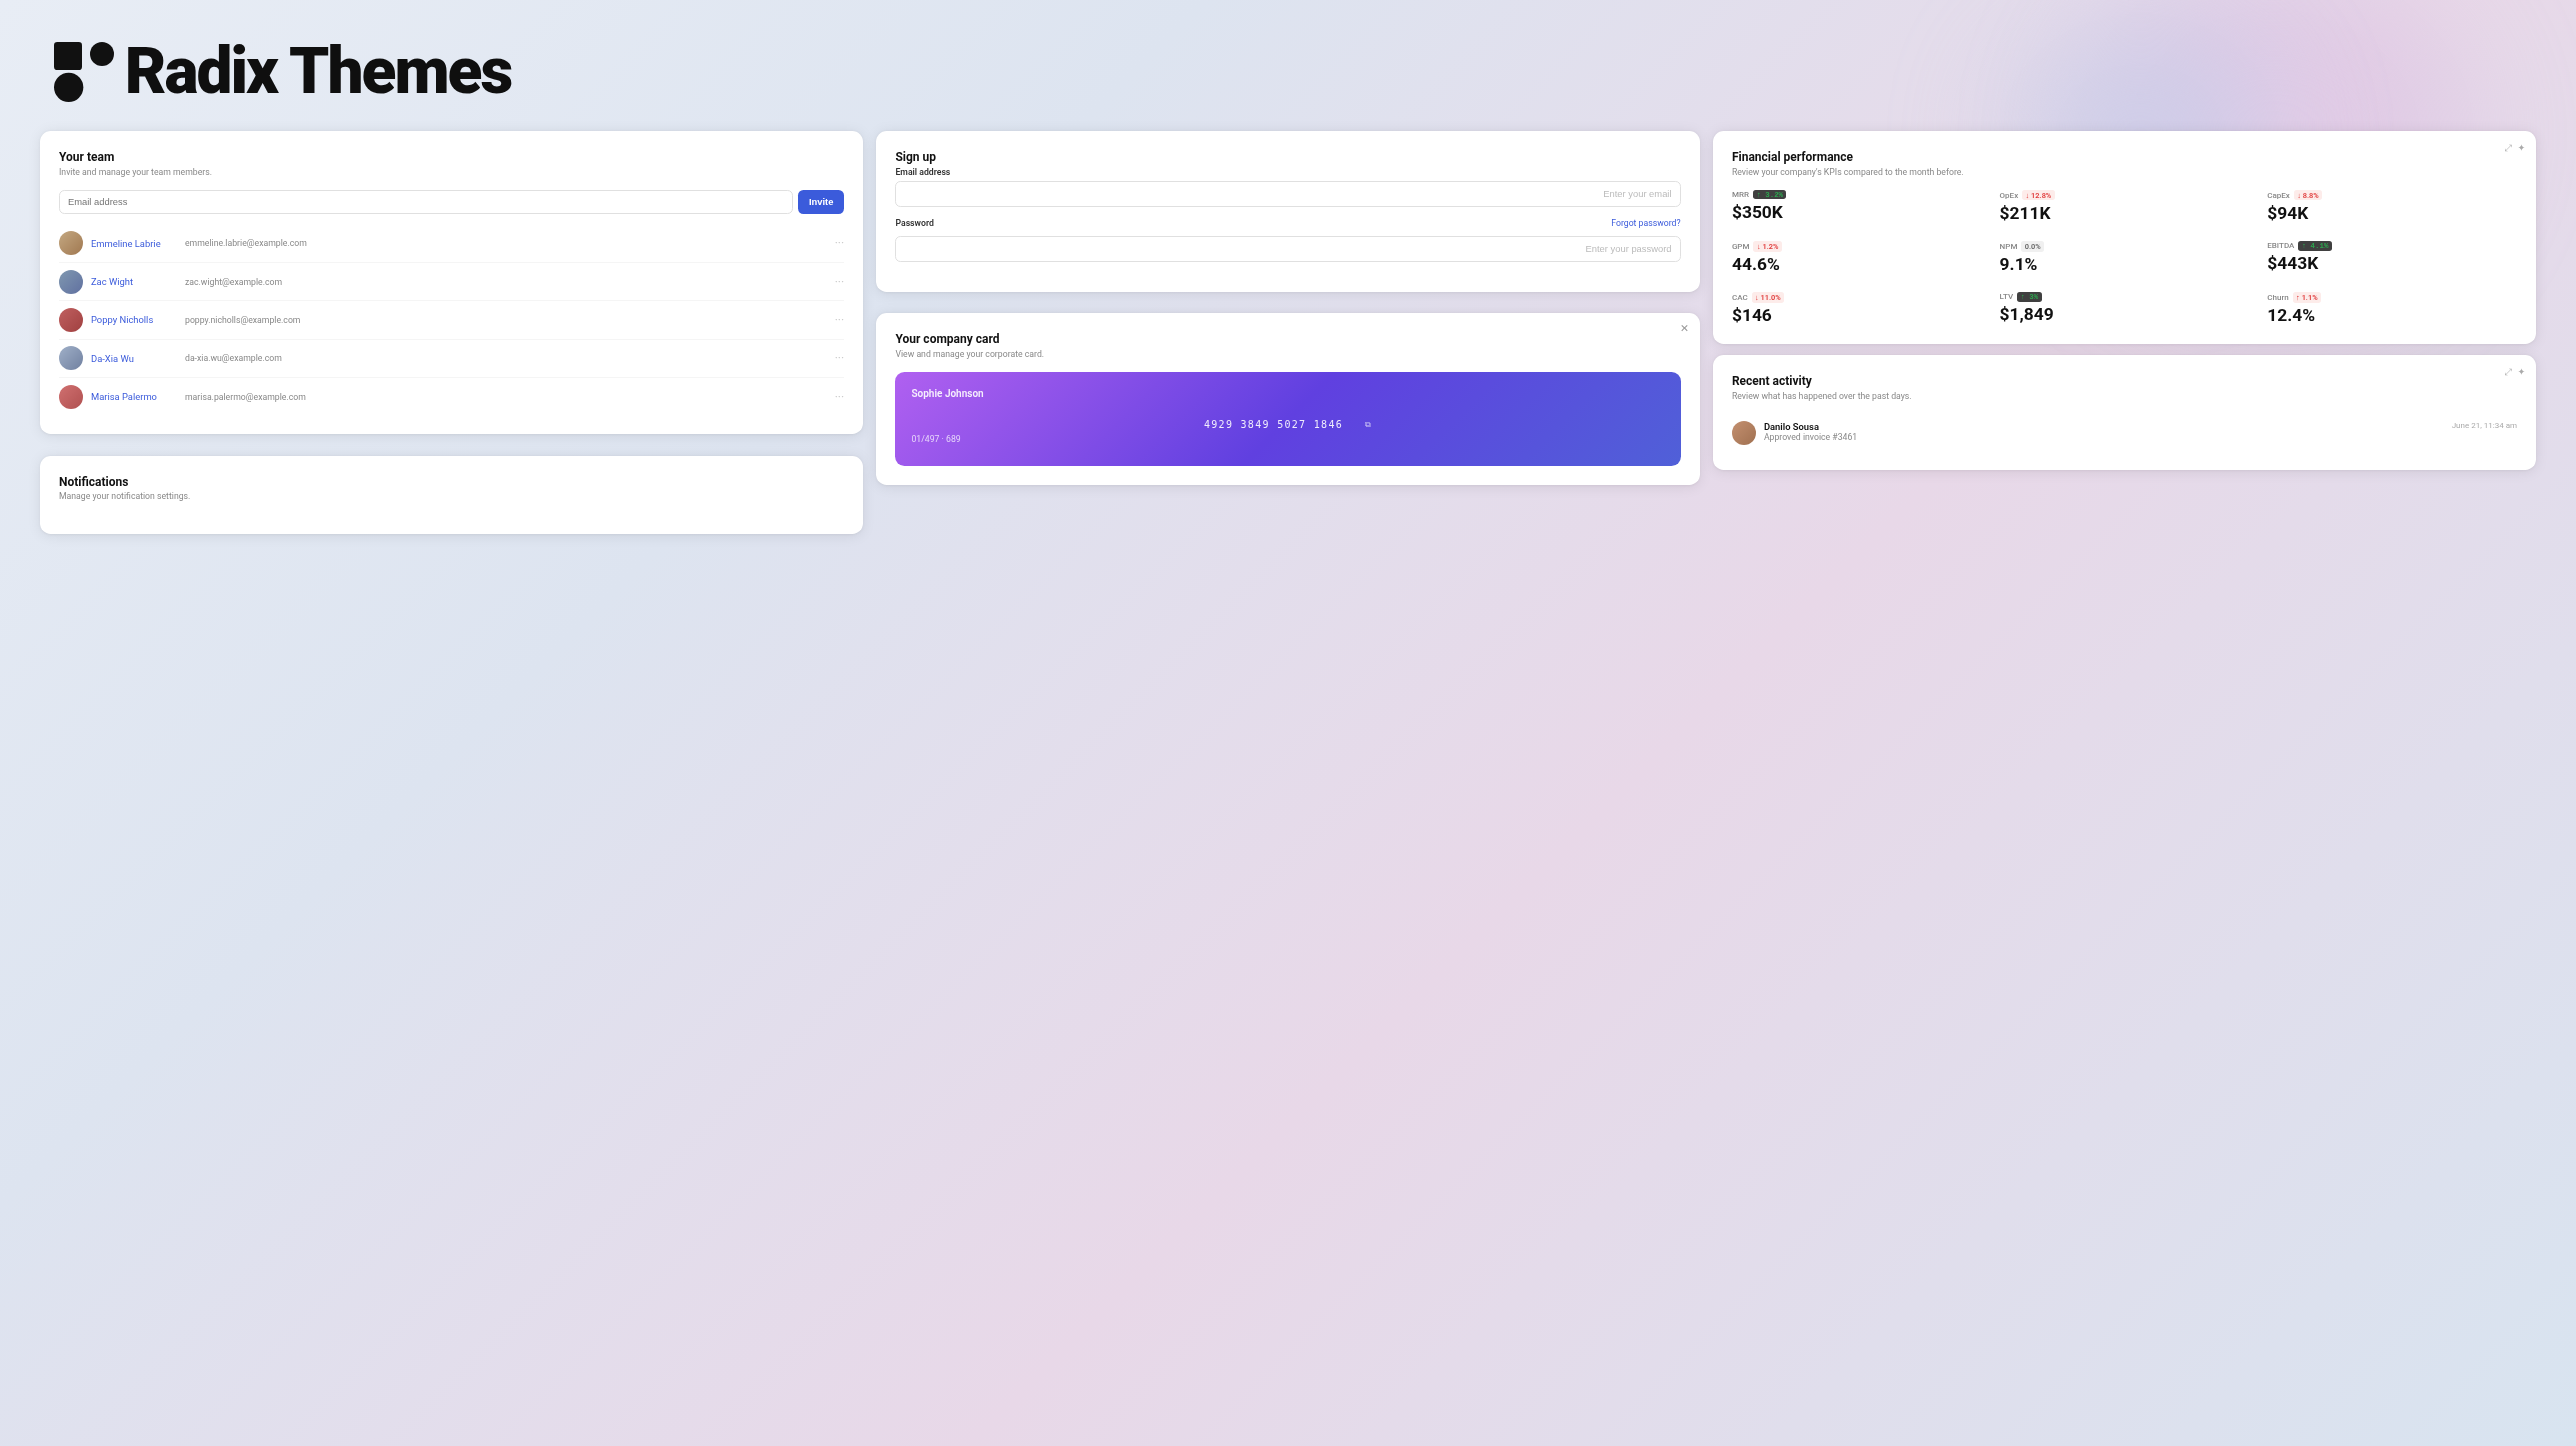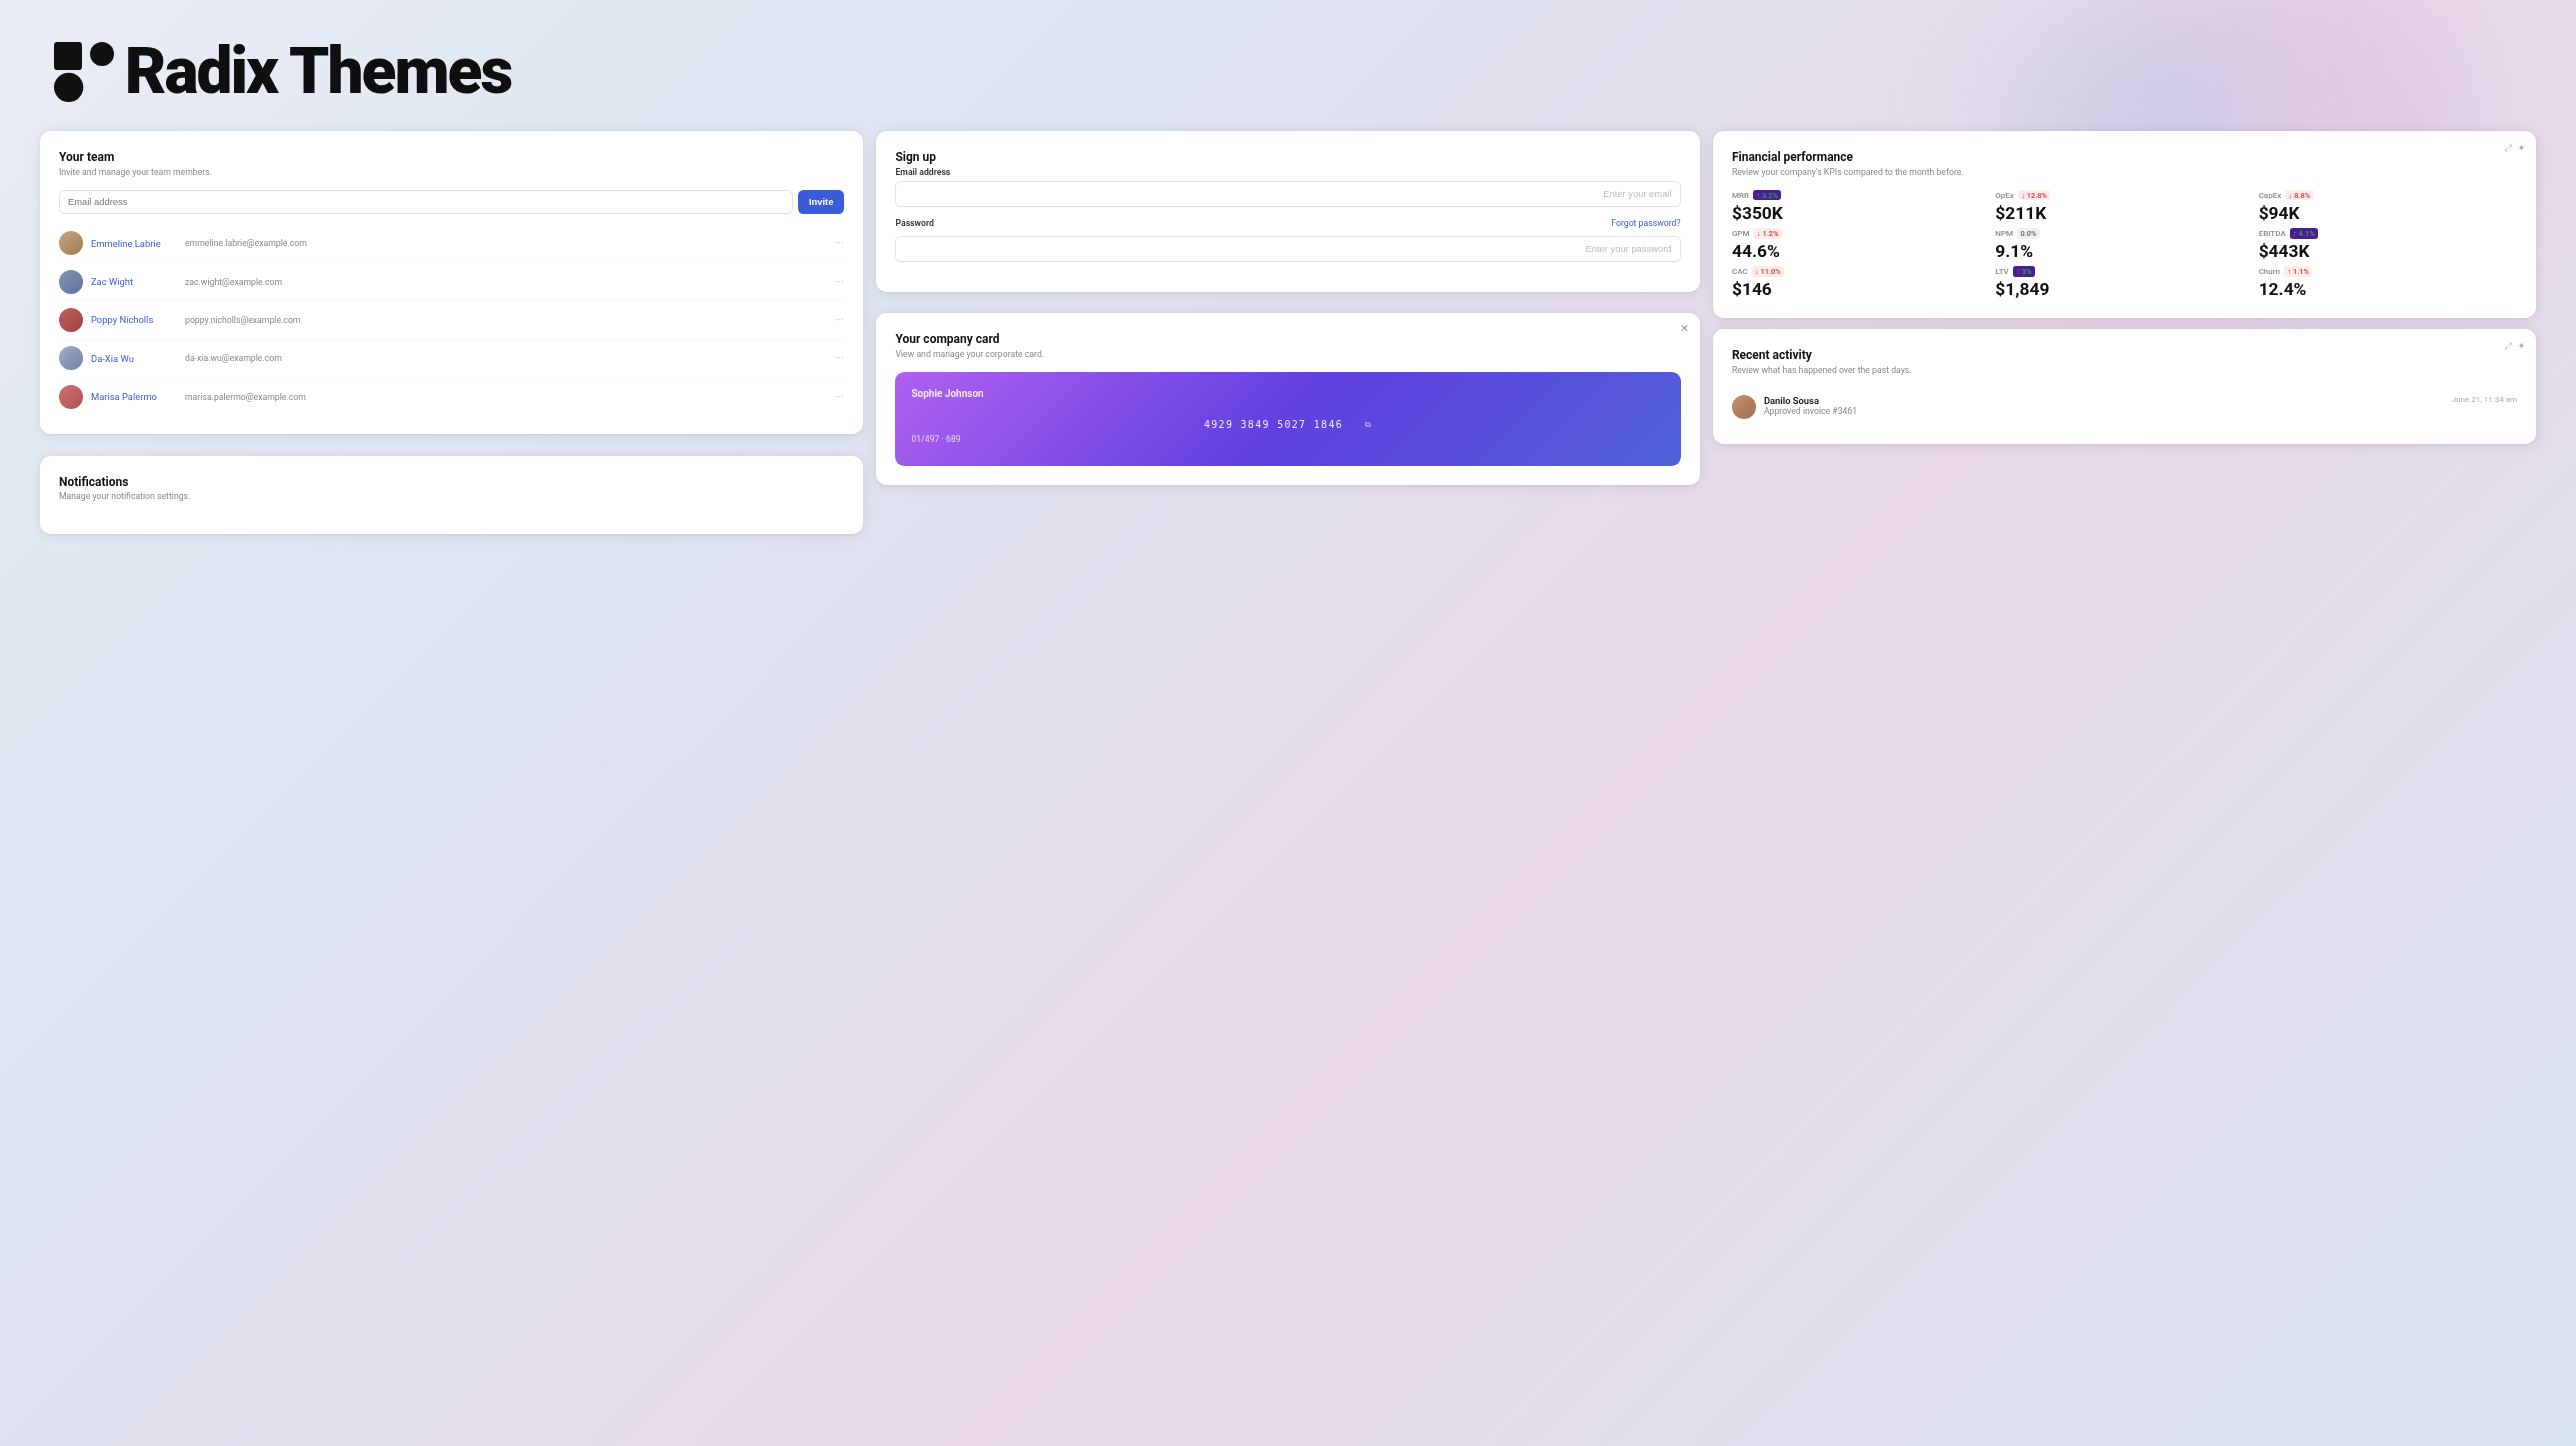--- a/index.html
+++ b/index.html
@@ -301,21 +301,21 @@
 
     .card-action-icon {
       color: #aaa;
       cursor: pointer;
       font-size: 9.4px;
     }
 
     .financial-grid {
       display: grid;
       grid-template-columns: 1fr 1fr 1fr;
-      gap: 5px;
+      gap: 18px;
       margin-top: 10px;
     }
 
     .financial-metric {}
 
     .metric-label {
       font-size: 8px;
       color: #888;
       font-weight: 500;
       margin-bottom: 2.7px;
@@ -327,21 +327,21 @@
     .metric-badge {
       font-size: 7.4px;
       font-weight: 600;
       padding: 0.7px 3.4px;
       border-radius: 2.7px;
       display: inline-flex;
       align-items: center;
       gap: 1.3px;
     }
 
-    .badge-green { color: #2da44e; background: #4c1d95; }
+    .badge-green { color: #2da44e; background: #404040; font-family: Liberation Mono, monospace; }
     .badge-red { color: #e03a3a; background: #fdecea; }
     .badge-gray { color: #666; background: #f0f0f0; }
 
     .metric-value {
       font-size: 17.4px;
       font-weight: 700;
       color: #111;
     }
 
     

